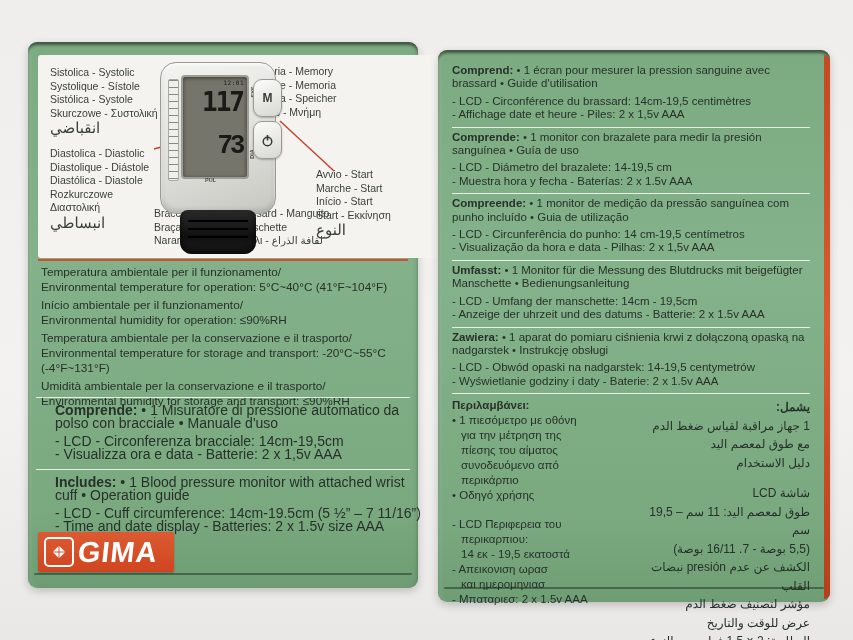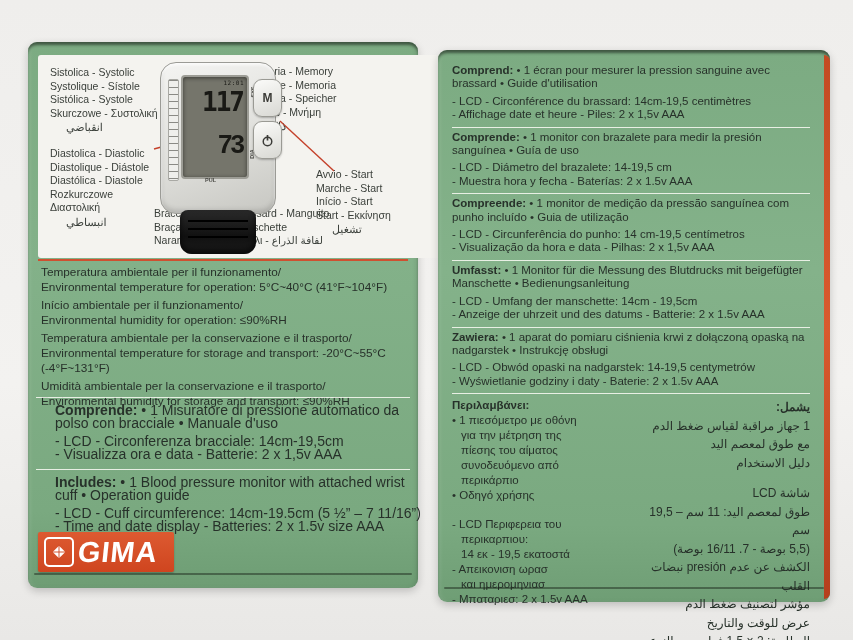--- a/index.html
+++ b/index.html
@@ -14,21 +14,21 @@
   .box-right{left:438px;top:50px;width:392px;height:552px;
     background:linear-gradient(180deg,#7cab82 0%,#84b28a 40%,#7aa980 86%,#6f9e75 100%);}
   .edge-right{position:absolute;right:0;top:5px;bottom:3px;width:6px;
     background:linear-gradient(180deg,#c34a22,#d95a2e 50%,#b53f1d);border-radius:0 8px 8px 0;}
   .crease{position:absolute;left:6px;right:6px;bottom:13px;height:2px;background:rgba(22,32,22,.45);border-radius:2px;}
 
   
   .panel{position:absolute;left:10px;top:13px;width:410px;height:203px;background:#f4f3ef;border-radius:3px;overflow:hidden;}
   .panel-orange{position:absolute;left:10px;top:217px;width:370px;height:2px;background:#cf5030;}
   .lbl{position:absolute;font-size:10.5px;line-height:13.5px;color:#3a3f3a;}
-  .lbl .ar{font-size:11px;line-height:15px;margin-left:16px;}
+  .lbl .ar{font-size:15px;line-height:15px;}
   .callouts{position:absolute;left:0;top:0;width:100%;height:100%;pointer-events:none;}
 
   
   .device{position:absolute;left:118px;top:5px;width:126px;height:196px;}
   .dev-body{position:absolute;left:4px;top:2px;width:114px;height:150px;border-radius:16px;
     background:linear-gradient(160deg,#f4f4f2 0%,#dfdfdb 55%,#c7c7c2 100%);border:1px solid #9b9b96;
     box-shadow:inset 0 2px 3px rgba(255,255,255,.8),inset 0 -3px 5px rgba(0,0,0,.15);}
   .dev-scale{position:absolute;left:7px;top:16px;width:9px;height:100px;background:#efefec;border:1px solid #a9a9a4;border-radius:2px;
     background-image:repeating-linear-gradient(180deg,#8a8a85 0 1px,transparent 1px 7px);}
   .lcd{position:absolute;left:20px;top:12px;width:64px;height:100px;background:#75756b;border:2px solid #9d9d96;border-radius:4px;
@@ -121,21 +121,21 @@
         <div>Memória - Speicher</div>
         <div>Pamięć - Μνήμη</div>
         <div class="ar">ذاكرة</div>
       </div>
 
       <div class="lbl" style="left:278px;top:113px;">
         <div>Avvio - Start</div>
         <div>Marche - Start</div>
         <div>Início - Start</div>
         <div>Start - Εκκίνηση</div>
-        <div class="ar">تشغيل</div>
+        <div class="ar">النوع</div>
       </div>
 
       <div class="lbl" style="left:116px;top:152px;width:250px;">
         <div>Bracciale - Cuff - Brassard - Manguito</div>
         <div>Braçadeira - Armmanschette</div>
         <div>Naramiennik - Βραχιόλι - لفافة الذراع</div>
       </div>
 
       <div class="device">
         <div class="dev-body">

